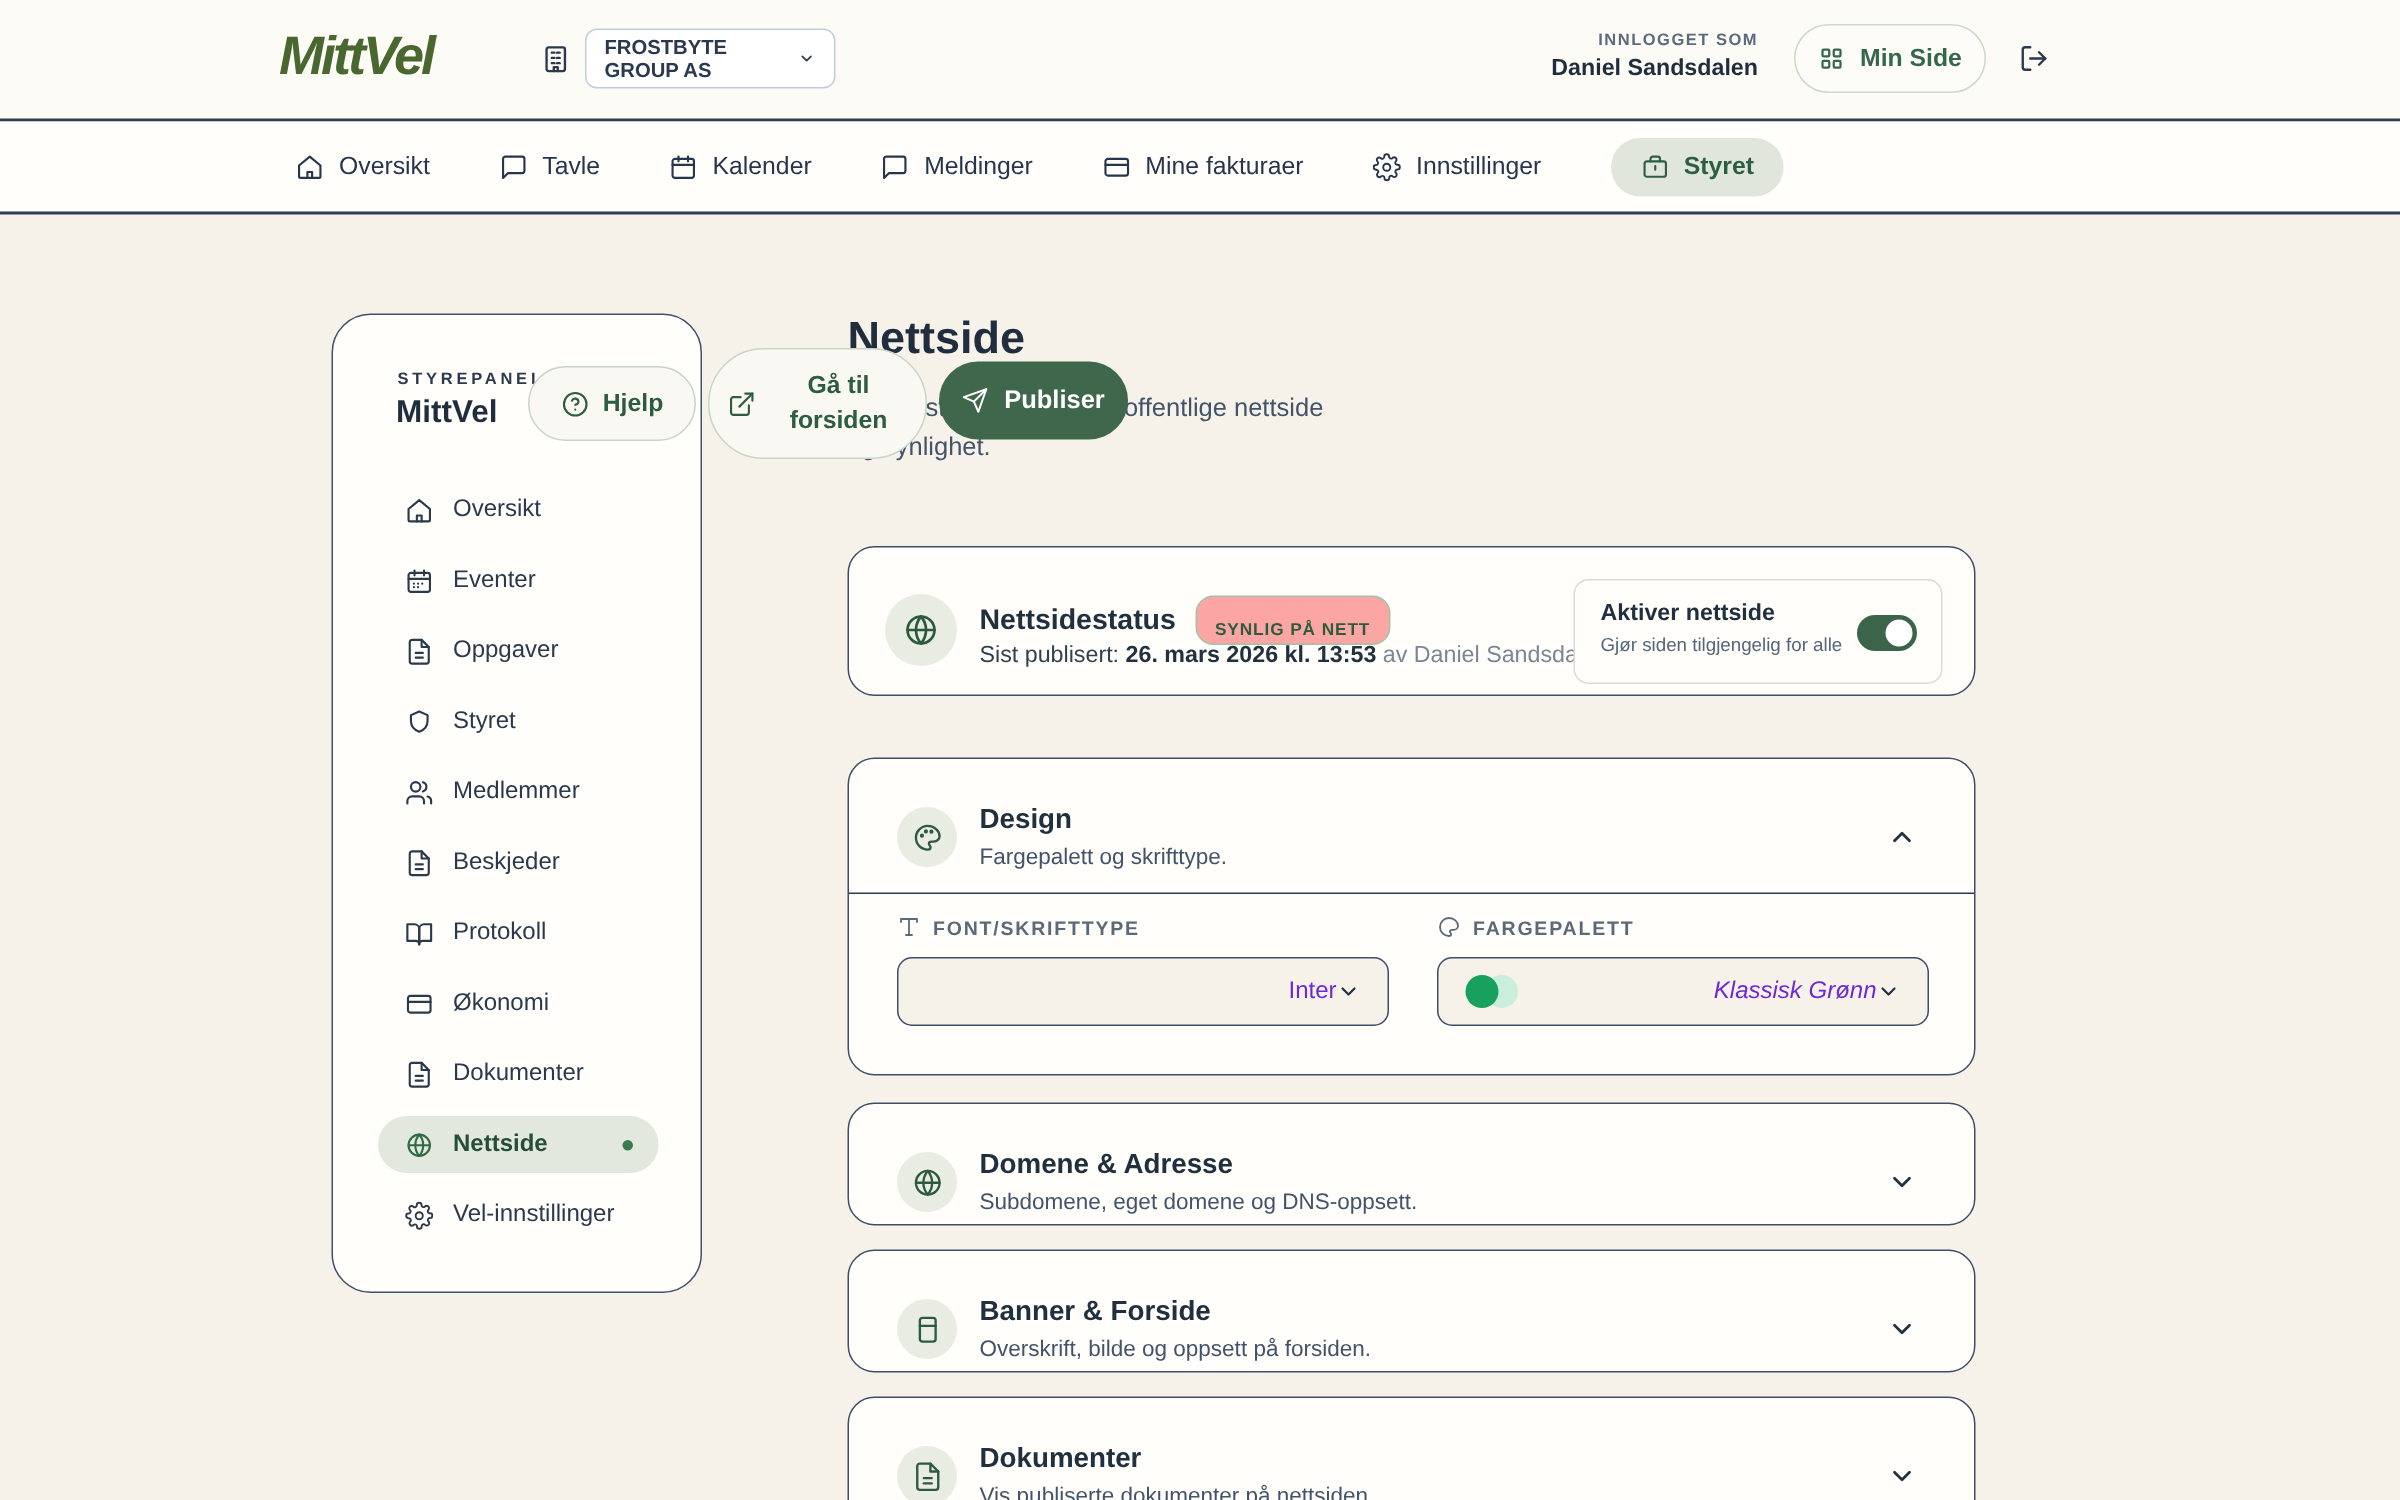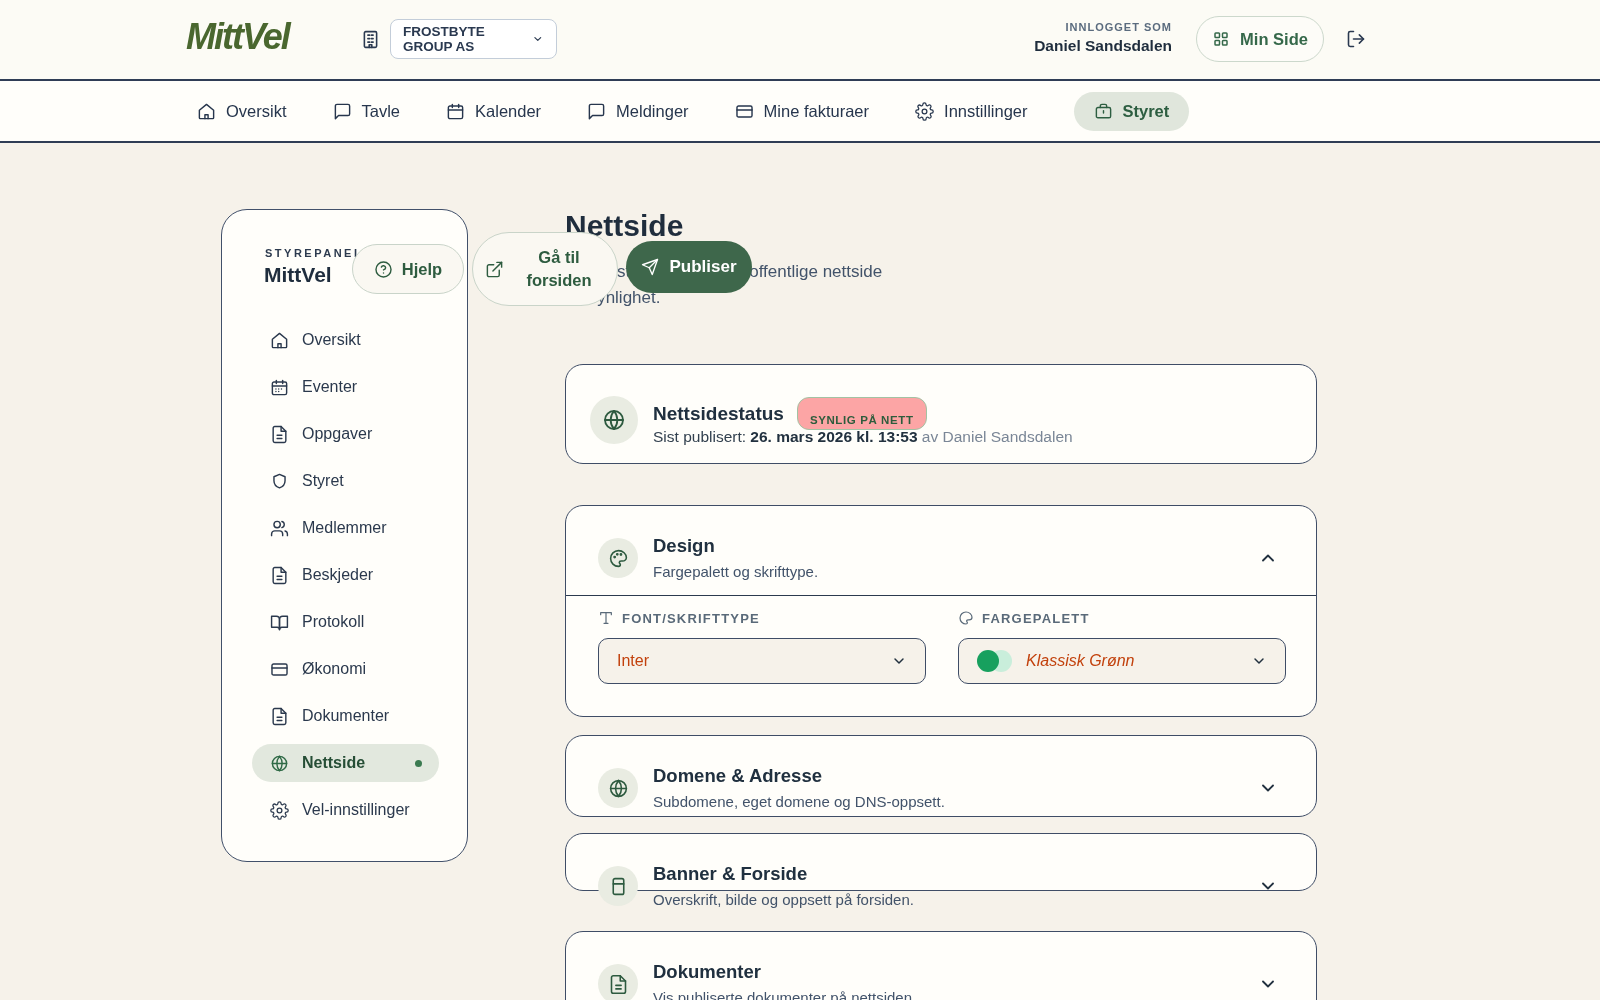--- a/index.html
+++ b/index.html
@@ -109,28 +109,28 @@
   .sec-chev { position:absolute; right:38px; top:30px; width:20px; height:20px; color:#22313f; }
 
   .design-card { top:362px; height:212px; }
   .design-card .sec-head { border-bottom:1px solid #2c3a4e; height:78px; }
   .fld-label { position:absolute; top:104px; display:flex; align-items:center; gap:8px;
     font-size:13px; font-weight:700; letter-spacing:1.2px; color:#5a6a79; }
   .fld-label .ic { width:16px; height:16px; }
   .dd { position:absolute; top:132px; width:328px; height:46px; background:#f6f2ea;
     border:1px solid #3f4d66; border-radius:10px; display:flex; align-items:center;
     padding:0 18px; cursor:pointer; }
-  .dd .val { font-size:16px; color:#c2410c; flex:1; }
+  .dd .val { font-size:16px; color:#6d28d9; flex:1;text-align:right; }
   .dd .chev { width:16px; height:16px; color:#22313f; }
   .swatch { display:flex; align-items:center; margin-right:14px; }
   .sw1 { width:22px; height:22px; border-radius:50%; background:#17a05e; z-index:2; }
   .sw2 { width:22px; height:22px; border-radius:50%; background:#c9eedb; margin-left:-9px; }
 
   .domene-card { top:592px; height:82px; }
-  .banner-card { top:690px; height:58px; }
+  .banner-card { top:690px; height:82px; }
   .dok-card { top:788px; height:100px; }
 </style>
 </head>
 <body>
 
 <div class="header">
   <div class="logo">MittVel</div>
   <span class="ic hdr-building">
     <svg viewBox="0 0 24 24" fill="none" stroke="currentColor" stroke-width="1.8" stroke-linecap="round" stroke-linejoin="round">
         <rect x="5" y="3" width="14" height="18" rx="1.5"></rect>
@@ -402,20 +402,27 @@
     </div>
     <div class="st-title-row">
       <span class="st-title">Nettsidestatus</span>
       <span class="st-badge">SYNLIG PÅ NETT</span>
     </div>
     <div class="st-pub">
       <span>Sist publisert:</span>
       <span class="date">26. mars 2026 kl. 13:53</span>
       <span class="by">av Daniel Sandsdalen</span>
     </div>
+    <div class="activate-box">
+      <div class="act-title">Aktiver nettside</div>
+      <div class="act-sub">Gjør siden tilgjengelig for alle</div>
+      <div class="toggle">
+          <span class="knob"></span>
+        </div>
+    </div>
   </div>
 
   <div class="card design-card">
     <div class="sec-head">
       <div class="icon-circle sec-circle">
         <span class="ic">
             <svg viewBox="0 0 24 24" fill="none" stroke="currentColor" stroke-width="1.8" stroke-linecap="round" stroke-linejoin="round">
               <path d="M12 3a9 9 0 1 0 0 18c1.3 0 2.1-.8 2.1-1.8 0-.6-.3-1-.6-1.4-.3-.4-.6-.8-.6-1.3 0-1 .8-1.6 2-1.6h1.7c2.5 0 4.4-1.9 4.4-4.1C21 6.8 17 3 12 3z"></path>
               <circle cx="7.6" cy="10.4" r=".7" fill="currentColor"></circle>
               <circle cx="10.6" cy="7.2" r=".7" fill="currentColor"></circle>

